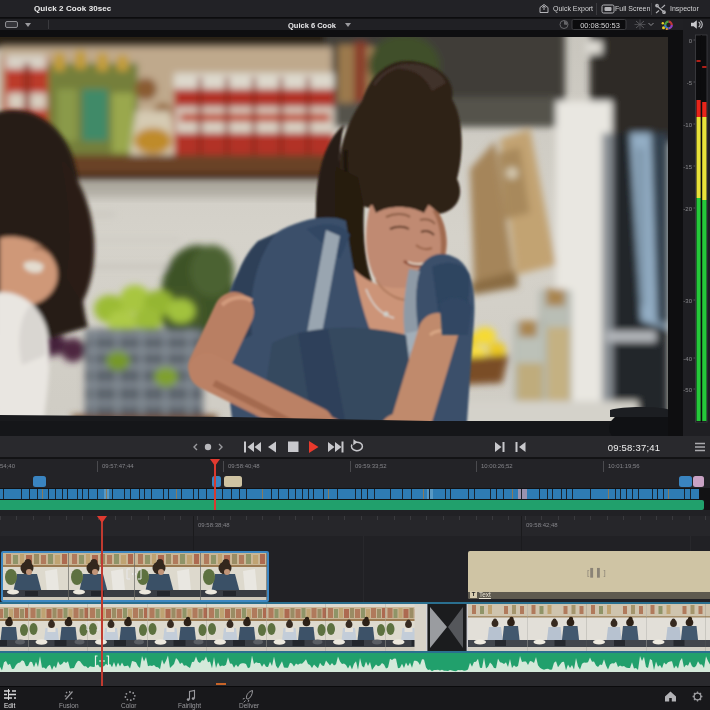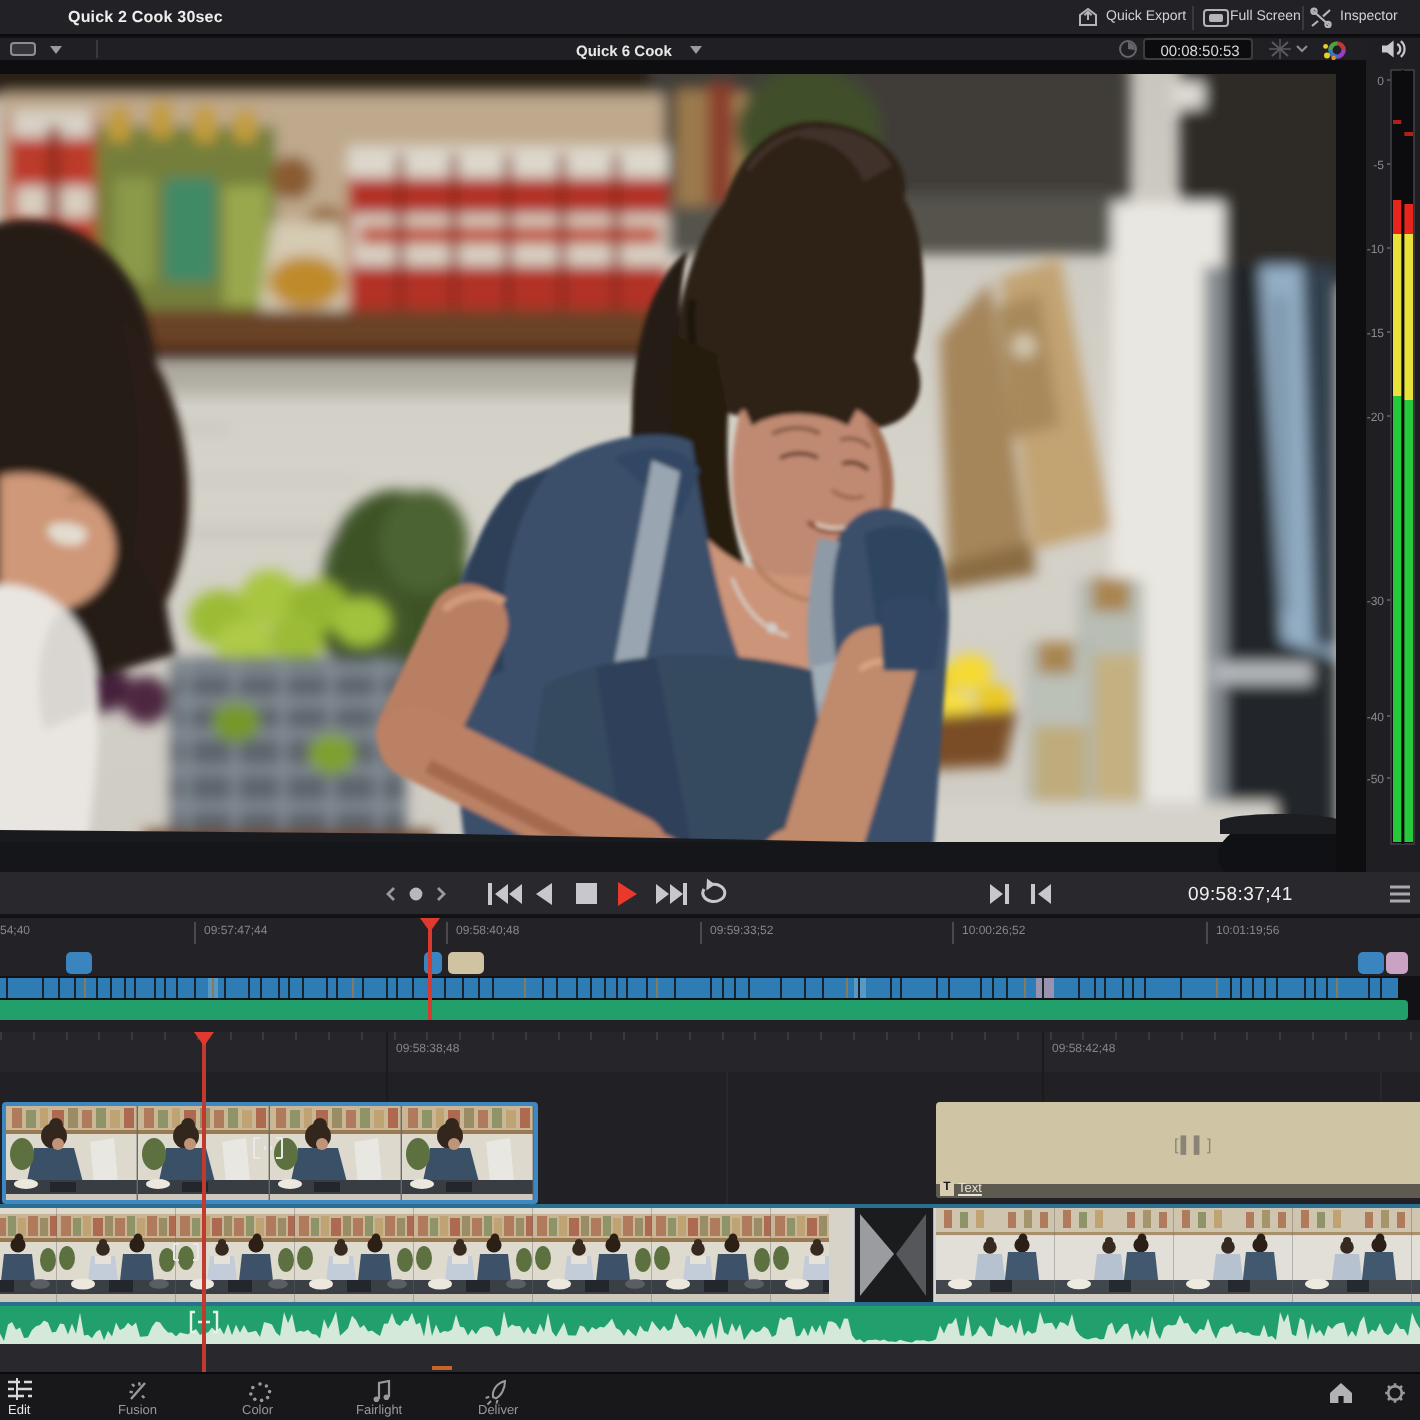--- a/index.html
+++ b/index.html
@@ -343,21 +343,21 @@
       <path d="M352 8.5 A 5.5 4.3 0 1 0 356 6.2" stroke="#c8c8cc" stroke-width="1.5" fill="none"></path>
       <path d="M353.5 3.2 L357.5 6.3 L353.2 9.2 Z" fill="#c8c8cc"></path>
 
       <path d="M495 6 L501.5 11 L495 16 Z" fill="#c8c8cc"></path>
         <path d="M503.5 6 L503.5 16" stroke="#c8c8cc" stroke-width="2"></path>
       <path d="M516.5 6 L516.5 16" stroke="#c8c8cc" stroke-width="2"></path>
         <path d="M525.5 6 L519 11 L525.5 16 Z" fill="#c8c8cc"></path>
 
       <path d="M695 7.5 h10 M695 11 h10 M695 14.5 h10" stroke="#aaaaae" stroke-width="1.4"></path>
     </svg>
-    <div class="abs" style="left:594px;top:6px;width:80px;text-align:left;font-size:9.5px;color:#efefef;letter-spacing:0.2px;">09:58:37;41</div>
+    <div class="abs" style="left:594px;top:6px;width:80px;text-align:center;font-size:9.5px;color:#efefef;letter-spacing:0.2px;">09:58:37;41</div>
   </div>
 
   <div class="abs" style="left:0;top:459px;width:710px;height:14px;background:#232327;color:#85858a;font-size:6px;">
     <span class="abs" style="left:0px;top:4px;">54;40</span>
     <span class="abs" style="left:97px;top:2px;width:1px;height:11px;background:#4a4a4e;"></span>
     <span class="abs" style="left:102px;top:4px;">09:57:47;44</span>
     <span class="abs" style="left:223px;top:2px;width:1px;height:11px;background:#4a4a4e;"></span>
     <span class="abs" style="left:228px;top:4px;">09:58:40;48</span>
     <span class="abs" style="left:350px;top:2px;width:1px;height:11px;background:#4a4a4e;"></span>
     <span class="abs" style="left:355px;top:4px;">09:59:33;52</span>

